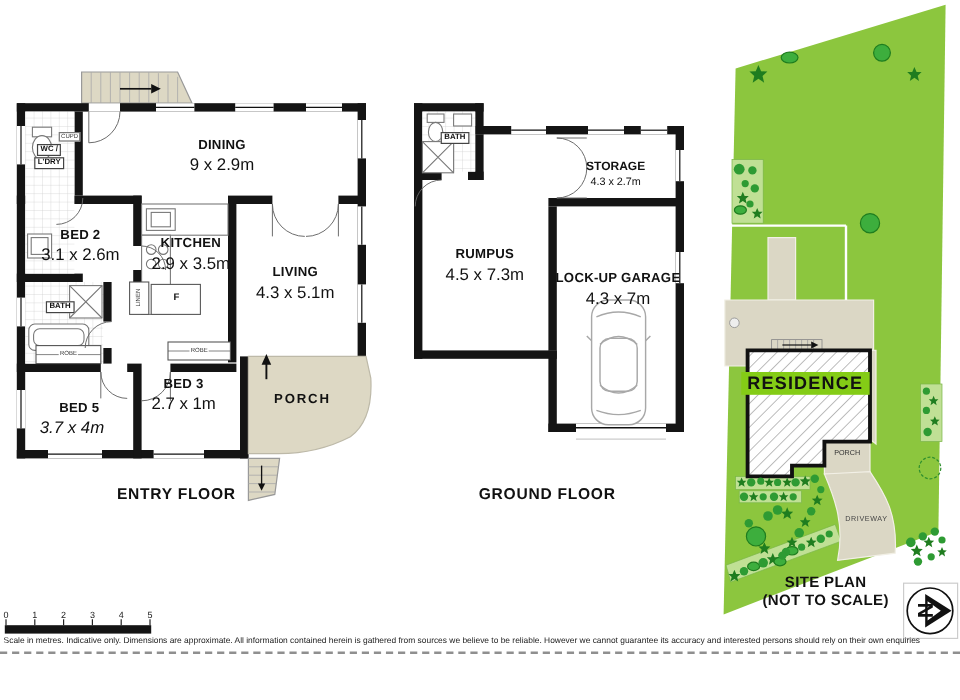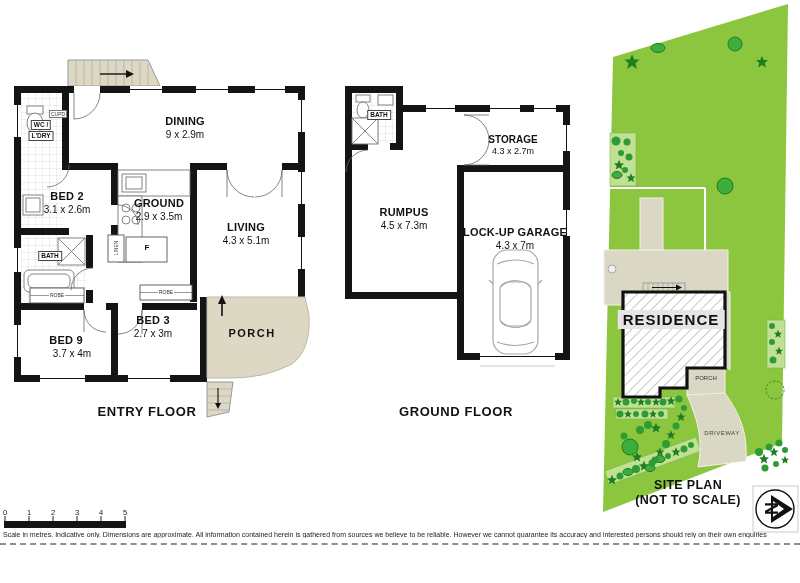--- a/index.html
+++ b/index.html
@@ -1,30 +1,30 @@
 <!DOCTYPE html>
 <html><head>
 <meta charset="utf-8">
 <style>
   html,body{margin:0;padding:0;background:#fff;}
   .canvas{position:relative;width:800px;height:583px;background:#fff;overflow:hidden;
           font-family:"Liberation Sans",sans-serif;}
   .canvas svg{position:absolute;left:0;top:0;}
   .lbl{position:absolute;transform:translateX(-50%);white-space:nowrap;color:#111;text-align:center;}
   .room{font-size:11px;font-weight:700;letter-spacing:.2px;}
-  .dims{font-size:10px;font-weight:400;}
+  .dims{font-size:14px;font-weight:400;}
   .room-sm{font-size:10px;font-weight:700;}
   .dims-sm{font-size:9px;font-weight:400;}
   .title{font-size:13px;font-weight:700;letter-spacing:.6px;}
   .tiny{font-size:6px;font-weight:400;color:#333;}
   .micro{font-size:5px;font-weight:400;color:#333;}
   .boxed{background:#fff;border:1px solid #444;padding:0 2px;font-size:6.5px;font-weight:700;line-height:8px;}
   .vert{transform:translateX(-50%) rotate(-90deg);}
   .porch-lbl{font-size:11px;font-weight:600;letter-spacing:1.5px;}
-  .res-lbl{font-size:15px;font-weight:700;letter-spacing:1px;background:#e5e5e5;padding:1px 5px;}
+  .res-lbl{font-size:15px;font-weight:700;letter-spacing:1px;background:#84cc16;padding:1px 5px;}
   .site-title{font-size:12.5px;font-weight:700;letter-spacing:.3px;}
   .drv{font-size:6px;color:#444;letter-spacing:.5px;}
   .compass-n{font-size:18px;font-weight:700;transform:rotate(90deg);color:#111;}
   .scale-num{position:absolute;font-size:7.5px;color:#222;transform:translateX(-50%);}
   .disclaimer{position:absolute;left:3px;top:531px;width:795px;font-size:7px;color:#222;
               white-space:nowrap;overflow:hidden;}
   .rule{position:absolute;left:0;top:543px;width:800px;border-top:2px dashed #8f8f8f;}
   .address{position:absolute;left:4px;top:550px;font-family:"DejaVu Sans",sans-serif;
            font-size:22px;color:#4f4f4f;letter-spacing:.5px;}
 </style>
@@ -333,28 +333,28 @@
   <g>
     <path d="M5,516 V521 M29,516 V521 M53,516 V521 M77,516 V521 M101,516 V521 M125,516 V521" stroke="#222" stroke-width="1"></path>
     <rect x="4" y="521" width="122" height="7" fill="#141414"></rect>
   </g>
 </svg>
 
 <div class="lbl room" style="left:185px;top:115px;">DINING</div>
 <div class="lbl dims" style="left:185px;top:129px;">9 x 2.9m</div>
 <div class="lbl room" style="left:67px;top:190px;">BED 2</div>
 <div class="lbl dims" style="left:67px;top:204px;">3.1 x 2.6m</div>
-<div class="lbl room" style="left:159px;top:197px;">GROUND</div>
+<div class="lbl room" style="left:159px;top:197px;">KITCHEN</div>
 <div class="lbl dims" style="left:159px;top:211px;">2.9 x 3.5m</div>
 <div class="lbl room" style="left:246px;top:221px;">LIVING</div>
 <div class="lbl dims" style="left:246px;top:235px;">4.3 x 5.1m</div>
-<div class="lbl room" style="left:66px;top:334px;">BED 9</div>
-<div class="lbl dims" style="left:72px;top:348px;">3.7 x 4m</div>
+<div class="lbl room" style="left:66px;top:334px;">BED 5</div>
+<div class="lbl dims" style="left:60px;top:348px;font-style:italic;">3.7 x 4m</div>
 <div class="lbl room" style="left:153px;top:314px;">BED 3</div>
-<div class="lbl dims" style="left:153px;top:328px;">2.7 x 3m</div>
+<div class="lbl dims" style="left:153px;top:328px;">2.7 x 1m</div>
 <div class="lbl porch-lbl" style="left:252px;top:327px;">PORCH</div>
 <div class="lbl boxed" style="left:50px;top:251px;">BATH</div>
 <div class="lbl boxed" style="left:41px;top:120px;">WC /</div>
 <div class="lbl boxed" style="left:41px;top:131px;">L'DRY</div>
 <div class="lbl micro" style="left:58px;top:110px;background:#fff;border:1px solid #777;padding:0 1px;">CUPD</div>
 <div class="lbl micro vert" style="left:116px;top:245px;">LINEN</div>
 <div class="lbl micro" style="left:57px;top:292px;background:#fff;padding:0 1px;">ROBE</div>
 <div class="lbl micro" style="left:166px;top:289px;background:#fff;padding:0 1px;">ROBE</div>
 <div class="lbl" style="left:147px;top:243px;font-size:8px;font-weight:700;">F</div>
 <div class="lbl title" style="left:147px;top:404px;">ENTRY FLOOR</div>

